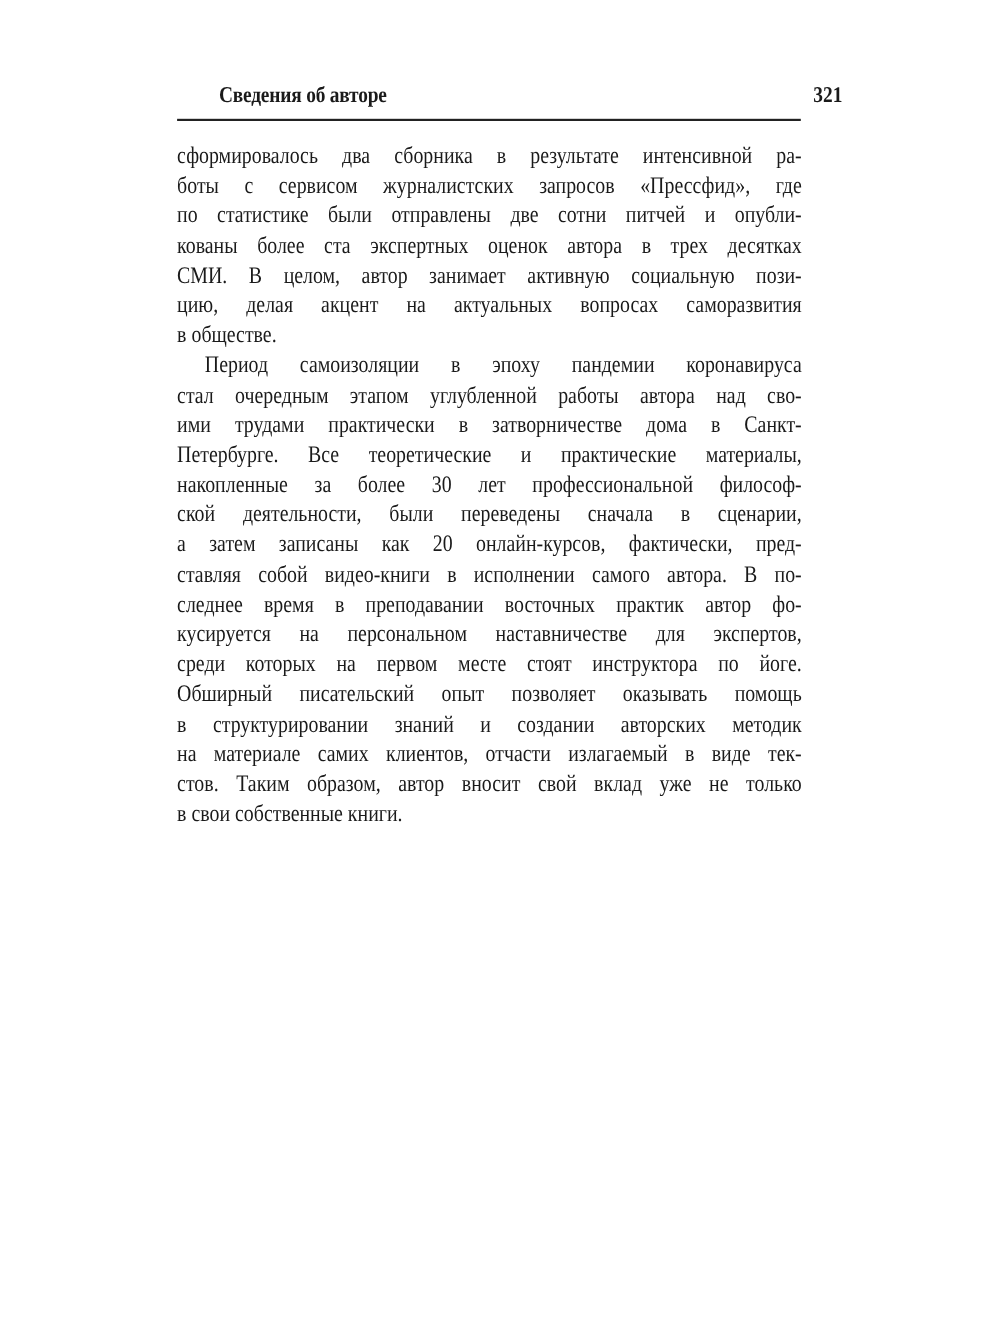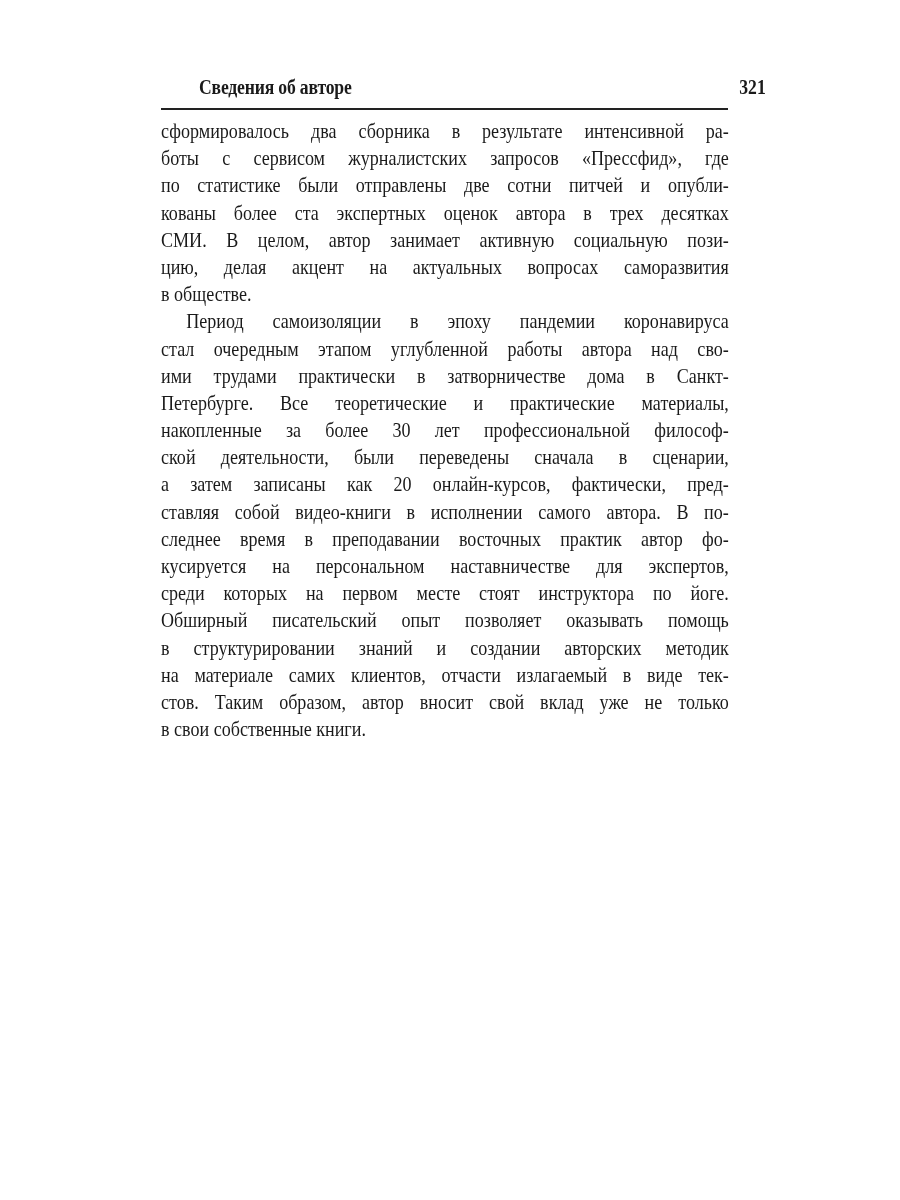--- a/index.html
+++ b/index.html
@@ -3,21 +3,21 @@
   <meta charset="utf-8">
   <style>
     html, body { margin: 0; padding: 0; background: #ffffff; }
     body { width: 900px; height: 1200px; position: relative; overflow: hidden;
            font-family: "Liberation Serif", "DejaVu Serif", serif; color: #1a1a1a; }
     .page { position: absolute; left: 0; top: 0; width: 900px; height: 1200px; background: #fff; }
     .running-head { position: absolute; left: 161px; top: 74px; width: 567px; height: 32px; margin-left: 38px; }
     .rh-title { position: absolute; left: 0; top: 2px; font-size: 20.5px; font-weight: bold; letter-spacing: -0.2px; transform: scaleX(0.86); transform-origin: left; white-space: nowrap; }
     .rh-page { position: absolute; right: 0; top: 2px; font-size: 20.5px; font-weight: bold; transform: scaleX(0.86); transform-origin: right; }
     .rh-rule { position: absolute; left: 161px; top: 108px; width: 567px; height: 1.5px; background: #222; }
-    .body-text { position: absolute; left: 161px; top: 118px; width: 568px; }
+    .body-text { position: absolute; left: 161px; top: 128px; width: 568px; }
     .line { height: 27.2px; line-height: 27.2px; font-size: 21.5px; white-space: nowrap;
             text-align: justify; text-align-last: justify; transform: scaleX(0.84); transform-origin: left; width: 676px; }
     .line.last { text-align-last: left; }
     .line.indent { padding-left: 30px; box-sizing: border-box; }
   </style>
 </head>
 <body>
 
 <div class="page">
   <div class="running-head">

